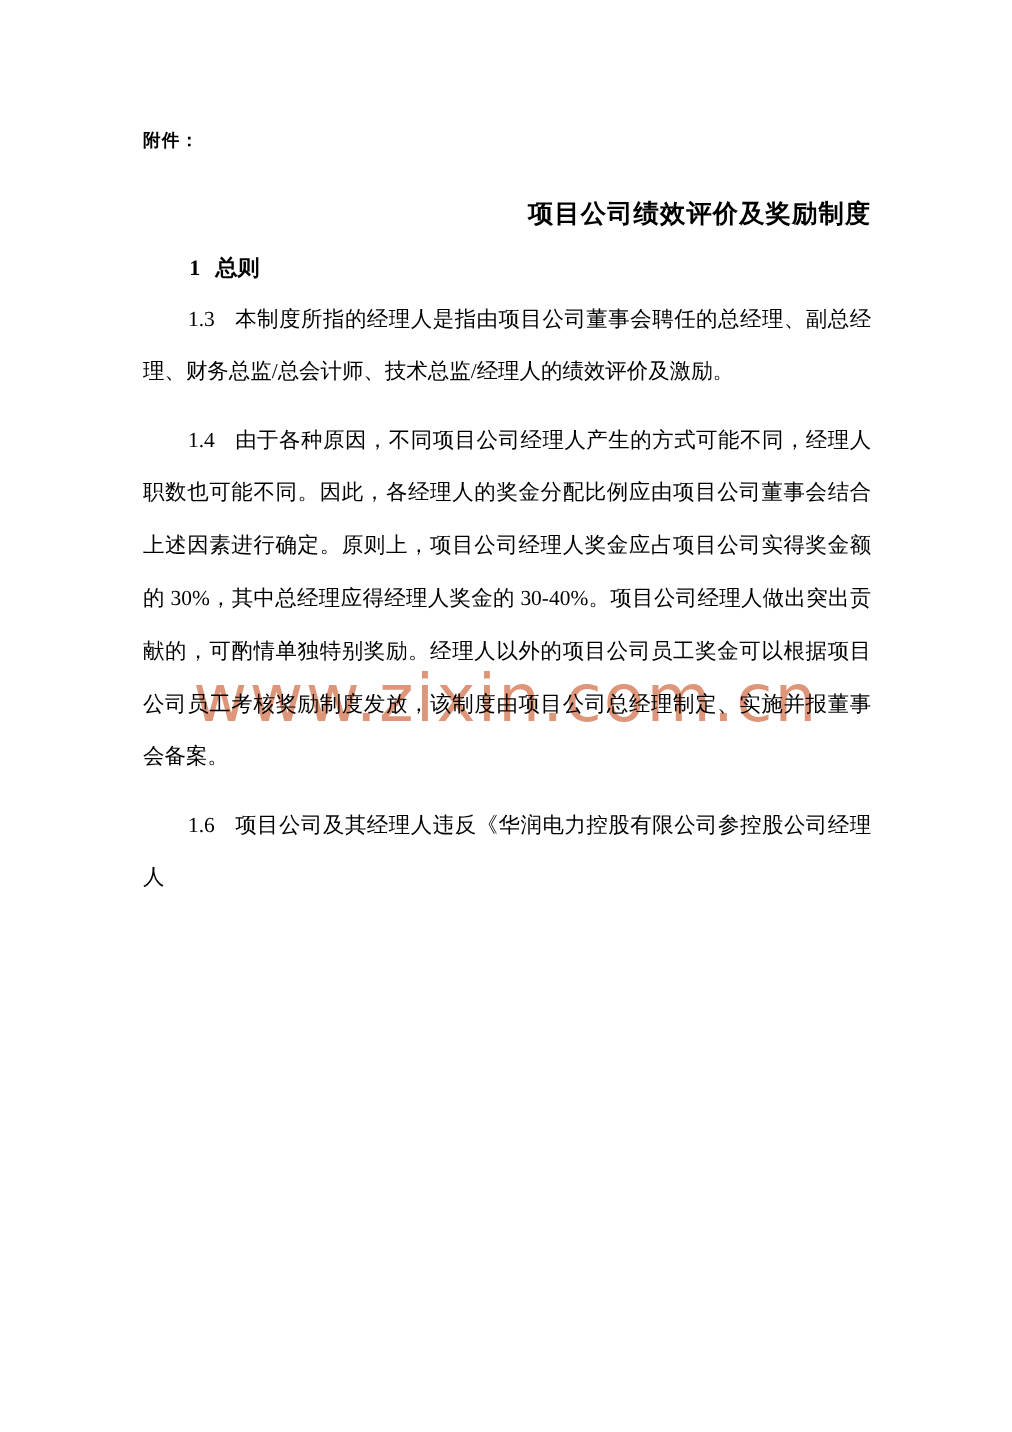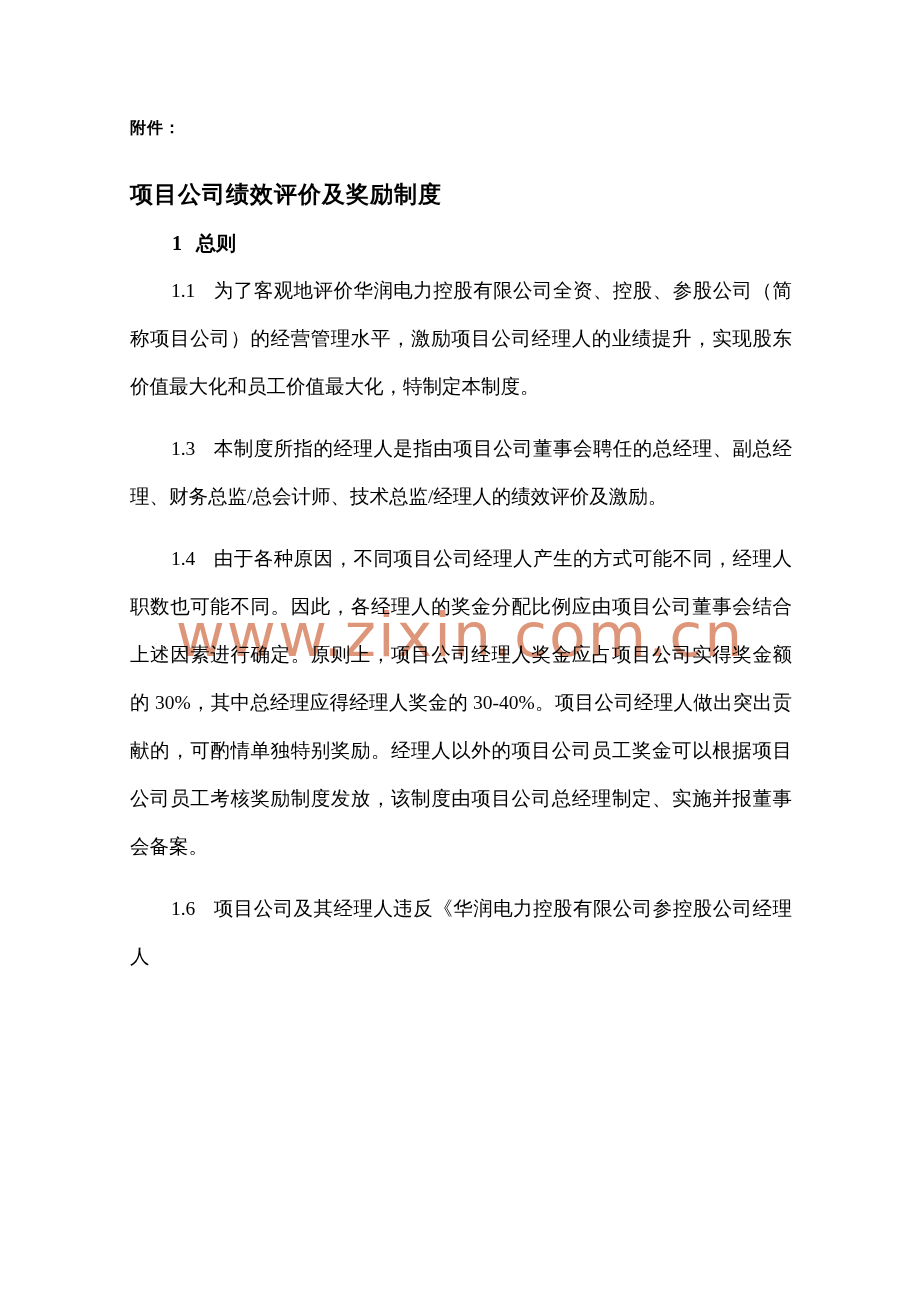--- a/index.html
+++ b/index.html
@@ -19,21 +19,21 @@
     z-index: 1;
     padding: 118px 128px 0 130px;
   }
   .attachment {
     font-size: 16px;
     font-weight: bold;
     letter-spacing: 1px;
   }
   .doc-title {
     margin-top: 40px;
-    text-align: left;
+    text-align: right;
     font-size: 23px;
     font-weight: bold;
     letter-spacing: 1px;
   }
   .section-heading {
     margin-top: 20px;
     margin-left: 42px;
     font-size: 20px;
     font-weight: bold;
   }
@@ -73,23 +73,20 @@
   <div class="content">
 
     <div class="attachment">附件：</div>
 
     <h1 class="doc-title">项目公司绩效评价及奖励制度</h1>
 
     <h2 class="section-heading">
       <span class="sec-num">1</span><span>总则</span>
     </h2>
 
-    <p class="para">
-      <span class="pnum">1.1</span><span>为了客观地评价华润电力控股有限公司全资、控股、参股公司（简称项目公司）的经营管理水平，激励项目公司经理人的业绩提升，实现股东价值最大化和员工价值最大化，特制定本制度。</span>
-    </p>
 
 
     <p class="para">
       <span class="pnum">1.3</span><span>本制度所指的经理人是指由项目公司董事会聘任的总经理、副总经理、财务总监/总会计师、技术总监/经理人的绩效评价及激励。</span>
     </p>
 
     <p class="para">
       <span class="pnum">1.4</span><span>由于各种原因，不同项目公司经理人产生的方式可能不同，经理人职数也可能不同。因此，各经理人的奖金分配比例应由项目公司董事会结合上述因素进行确定。原则上，项目公司经理人奖金应占项目公司实得奖金额的 30%，其中总经理应得经理人奖金的 30-40%。项目公司经理人做出突出贡献的，可酌情单独特别奖励。经理人以外的项目公司员工奖金可以根据项目公司员工考核奖励制度发放，该制度由项目公司总经理制定、实施并报董事会备案。</span>
     </p>
 

